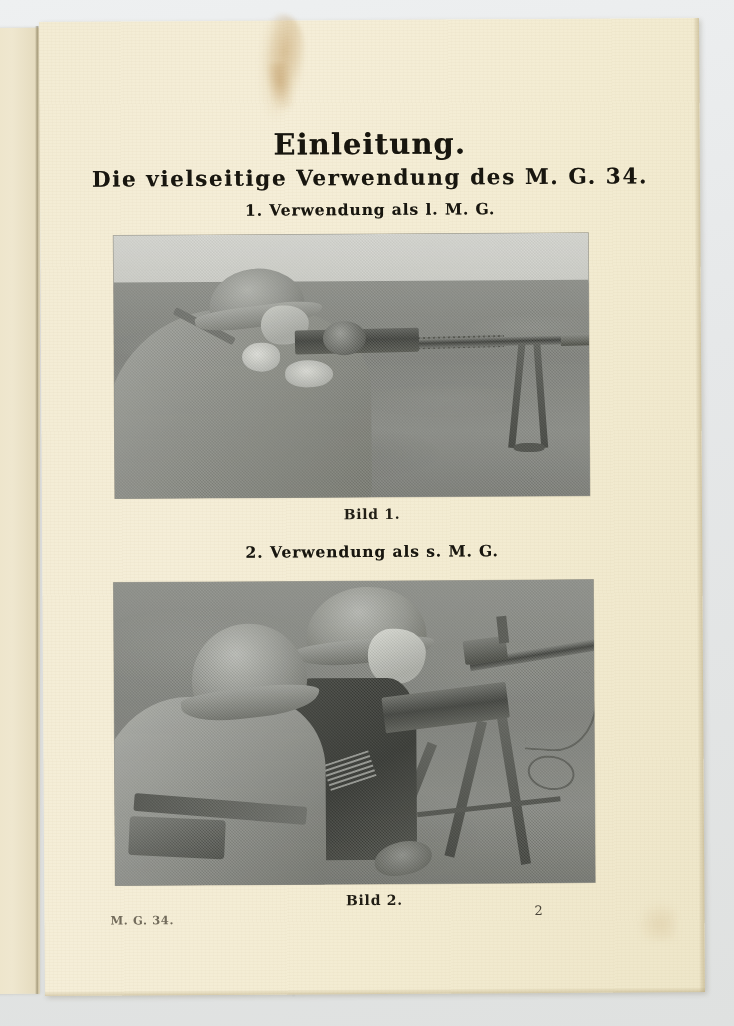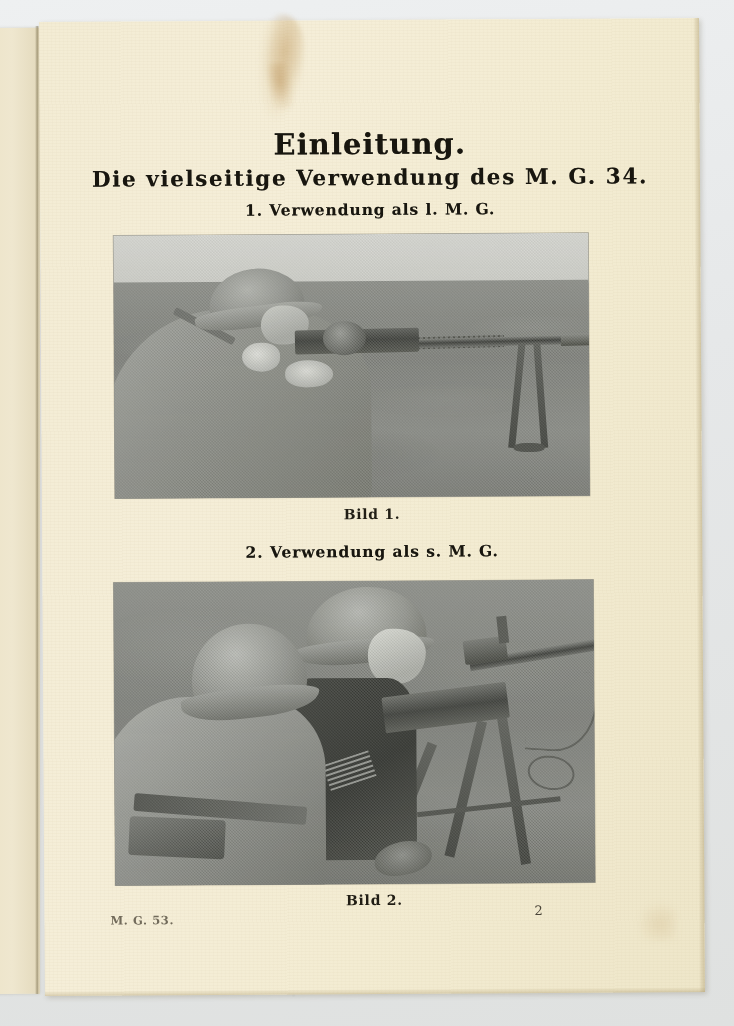--- a/index.html
+++ b/index.html
@@ -535,20 +535,20 @@
         <div class="p2-helmet-front-brim"></div>
         <div class="p2-foreground-bar"></div>
         <div class="p2-foreground-box"></div>
         <div class="p2-spade"></div>
         <div class="photo-tone"></div>
         <div class="halftone"></div>
       </div>
 
       <div class="caption cap2 fraktur">Bild 2.</div>
 
-      <div class="footer-left fraktur">M. G. 53.</div>
+      <div class="footer-left fraktur">M. G. 34.</div>
 
       <div class="footer-right">2</div>
 
     </div>
   </div>
 
 </div>
 
 </body></html>

